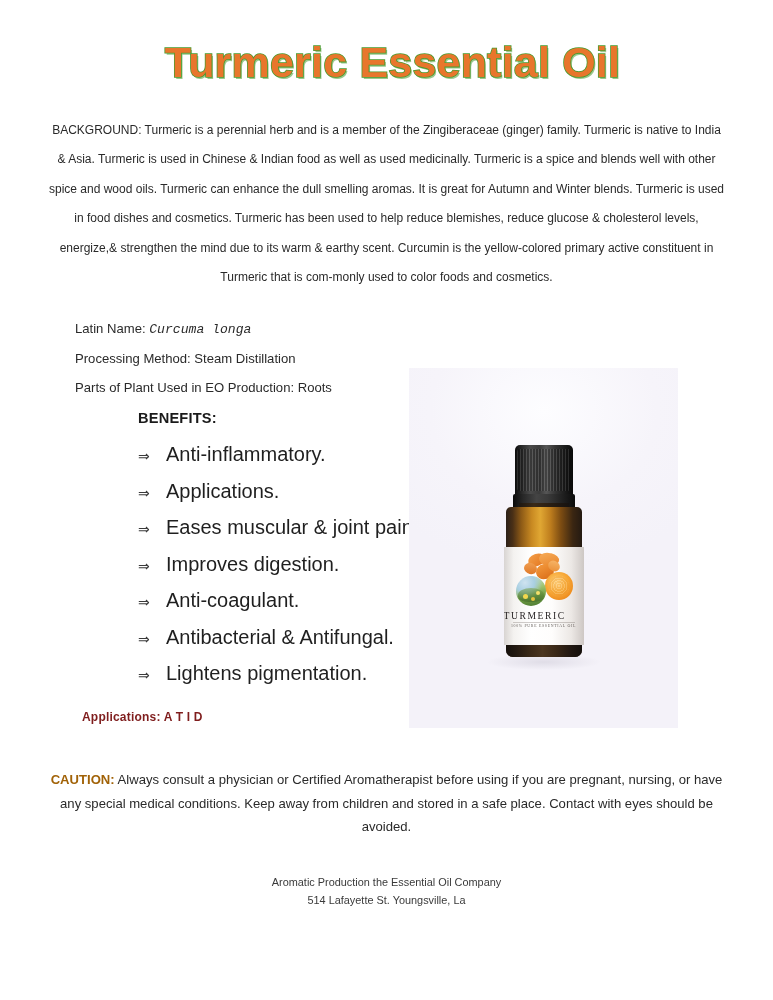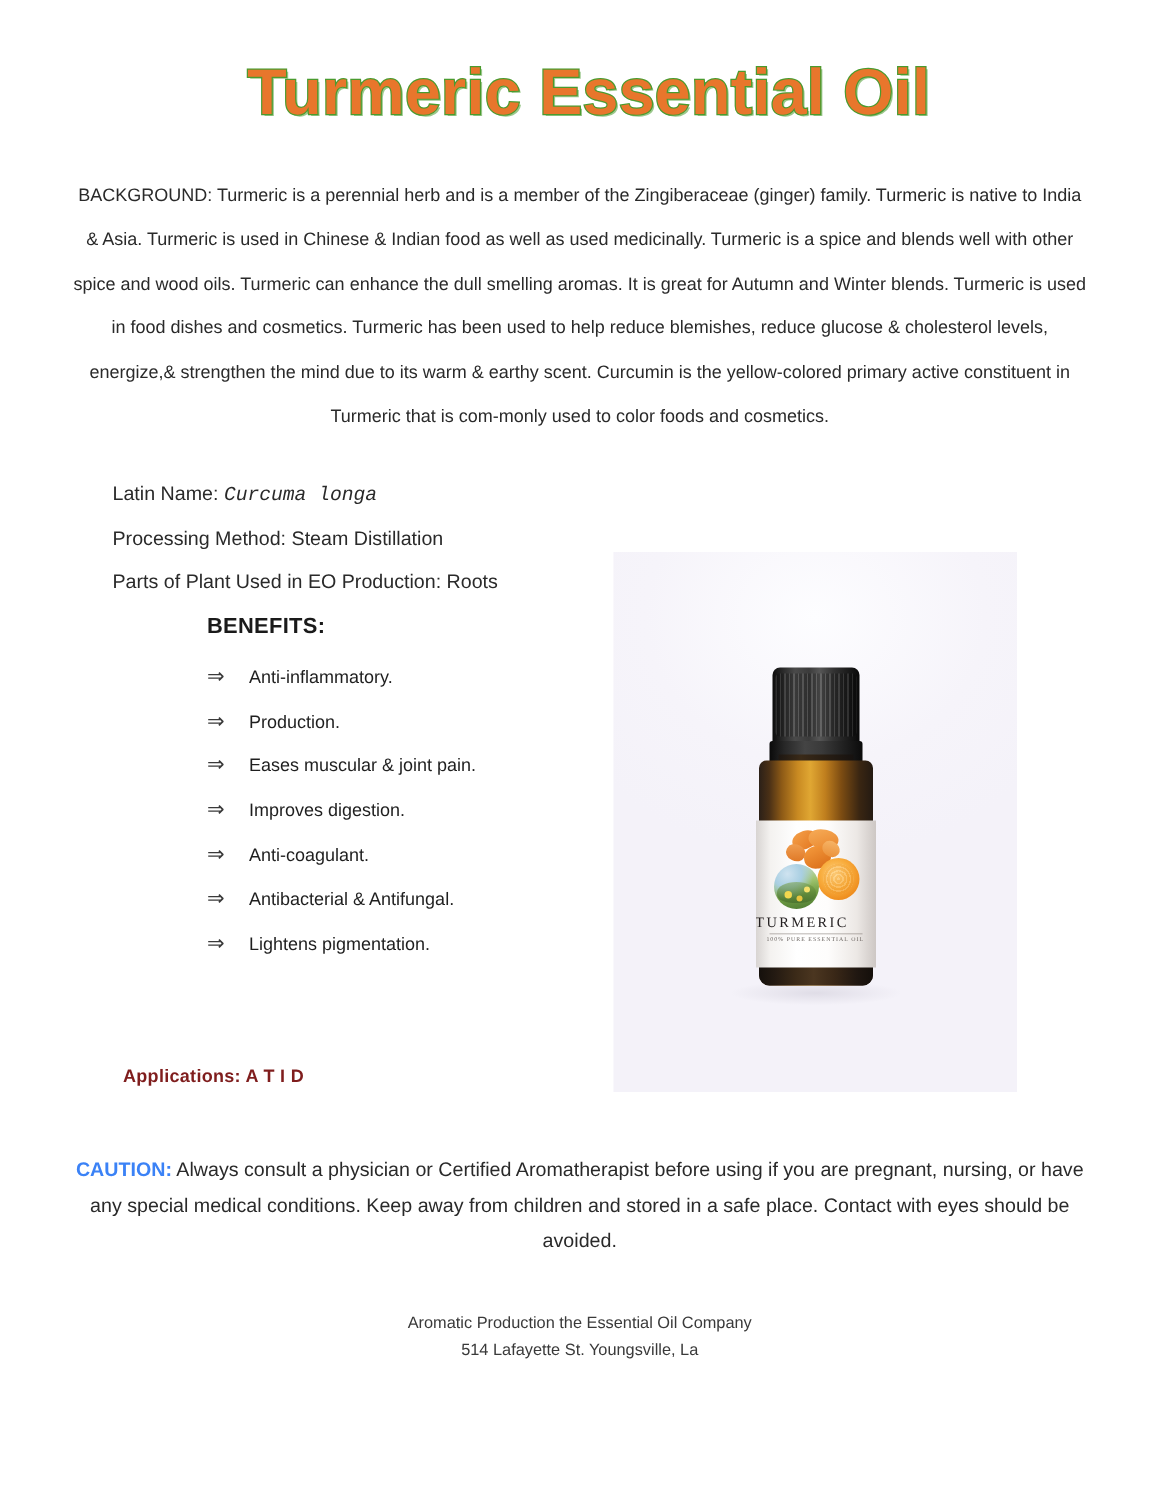--- a/index.html
+++ b/index.html
@@ -86,21 +86,21 @@
     margin-bottom: 14.5px;
   }
   .benefit-arrow {
     width: 28px;
     flex: 0 0 28px;
     font-size: 14px;
     color: #3a3a3a;
     line-height: 1;
   }
   .benefit-text {
-    font-size: 12px;
+    font-size: 20px;
     color: #1f1f1f;
     line-height: 1.1;
   }
 
   
   .applications {
     position: absolute;
     top: 710px;
     left: 82px;
     font-size: 12px;
@@ -299,21 +299,21 @@
   .caution {
     position: absolute;
     top: 768px;
     left: 42px;
     width: 689px;
     text-align: center;
     font-size: 13.1px;
     line-height: 23.5px;
     color: #2a2a2a;
   }
-  .caution b { font-weight: bold; color: #3b82f6; }
+  .caution b { font-weight: bold; color: #a16207; }
 
   
   .footer {
     position: absolute;
     top: 874px;
     left: 0; right: 0;
     text-align: center;
     font-size: 10.9px;
     line-height: 17.5px;
     color: #3a3a3a;
@@ -341,21 +341,21 @@
 
   <div class="benefits">
     <div class="benefits-title">BENEFITS:</div>
     <div id="benefits-list">
         <div class="benefit-row">
           <span class="benefit-arrow">⇒</span>
           <span class="benefit-text">Anti-inflammatory.</span>
         </div>
         <div class="benefit-row">
           <span class="benefit-arrow">⇒</span>
-          <span class="benefit-text">Production.</span>
+          <span class="benefit-text">Applications.</span>
         </div>
         <div class="benefit-row">
           <span class="benefit-arrow">⇒</span>
           <span class="benefit-text">Eases muscular &amp; joint pain.</span>
         </div>
         <div class="benefit-row">
           <span class="benefit-arrow">⇒</span>
           <span class="benefit-text">Improves digestion.</span>
         </div>
         <div class="benefit-row">

